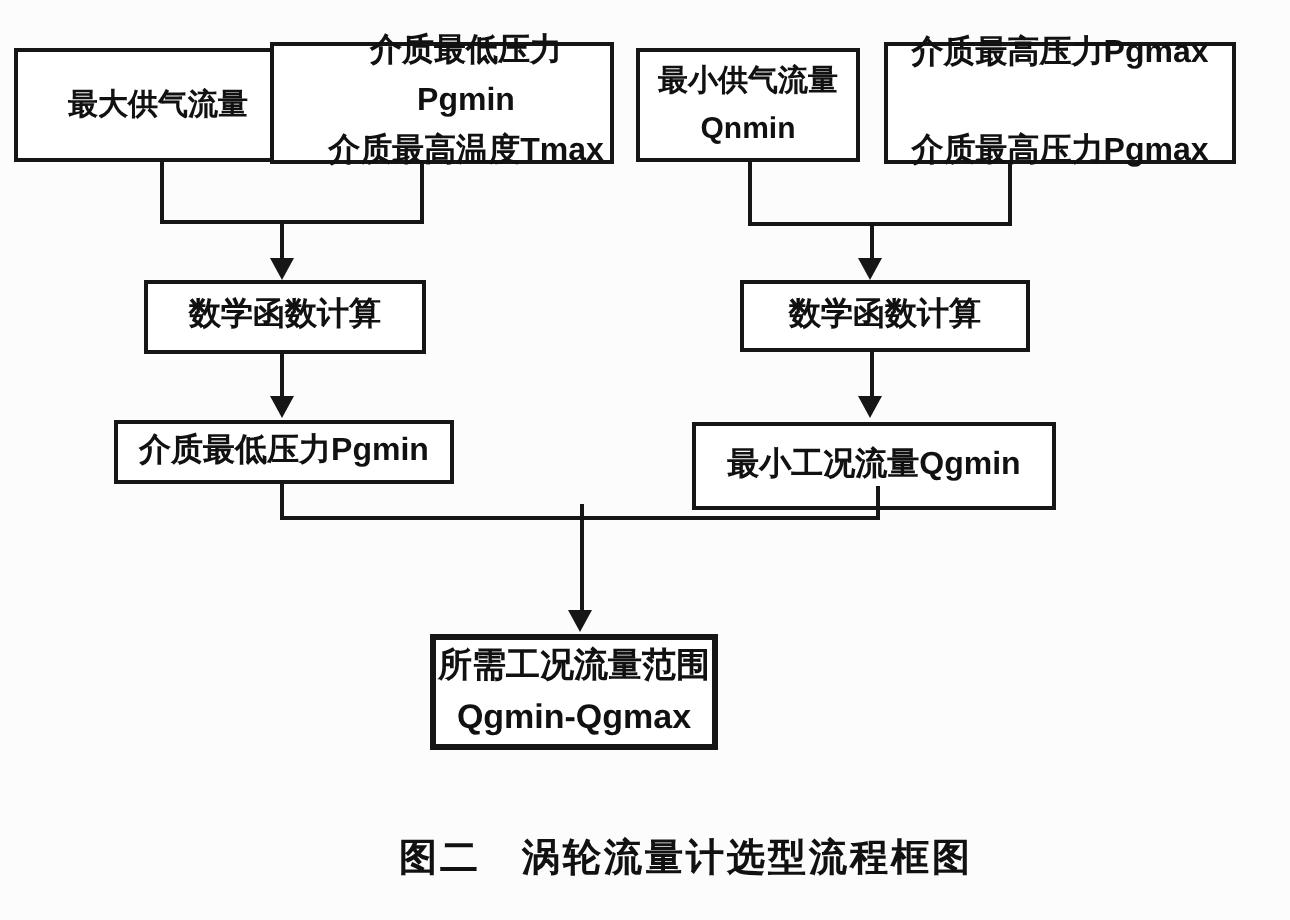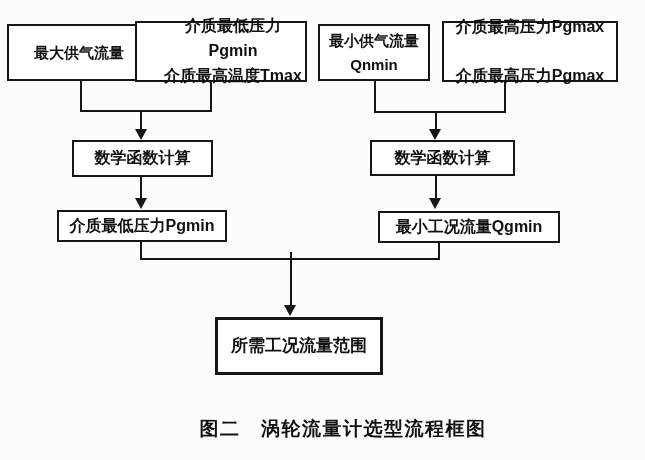--- a/index.html
+++ b/index.html
@@ -111,29 +111,30 @@
 
   <div class="vline" style="left:140px; top:177px; height:21px;"></div>
   <div class="arrowhead" style="left:135px; top:198px;"></div>
   <div class="vline" style="left:435px; top:176px; height:22px;"></div>
   <div class="arrowhead" style="left:429px; top:198px;"></div>
 
   <div class="box fs16" style="left:57px; top:210px; width:170px; height:32px;">
     <span>介质最低压力Pgmin</span>
   </div>
 
-  <div class="box fs16" style="left:378px; top:211px; width:182px; height:32px;">
+  <div class="box fs16" style="left:346px; top:211px; width:182px; height:44px;">
     <span>最小工况流量Qgmin</span>
   </div>
 
   <div class="vline" style="left:140px; top:242px; height:18px;"></div>
   <div class="vline" style="left:438px; top:243px; height:17px;"></div>
   <div class="hline" style="left:140px; top:258px; width:300px;"></div>
   <div class="vline" style="left:290px; top:252px; height:54px;"></div>
   <div class="arrowhead" style="left:284px; top:305px;"></div>
 
-  <div class="box thick fs17" style="left:215px; top:317px; width:168px; height:58px;">
+  <div class="box thick fs17" style="left:215px; top:317px; width:144px; height:58px;">
     <span>所需工况流量范围</span>
+    <span class="latin-sans">Qgmin-Qgmax</span>
   </div>
 
   <div class="caption">图二　涡轮流量计选型流程框图</div>
 
 </div>
 
 </body></html>

